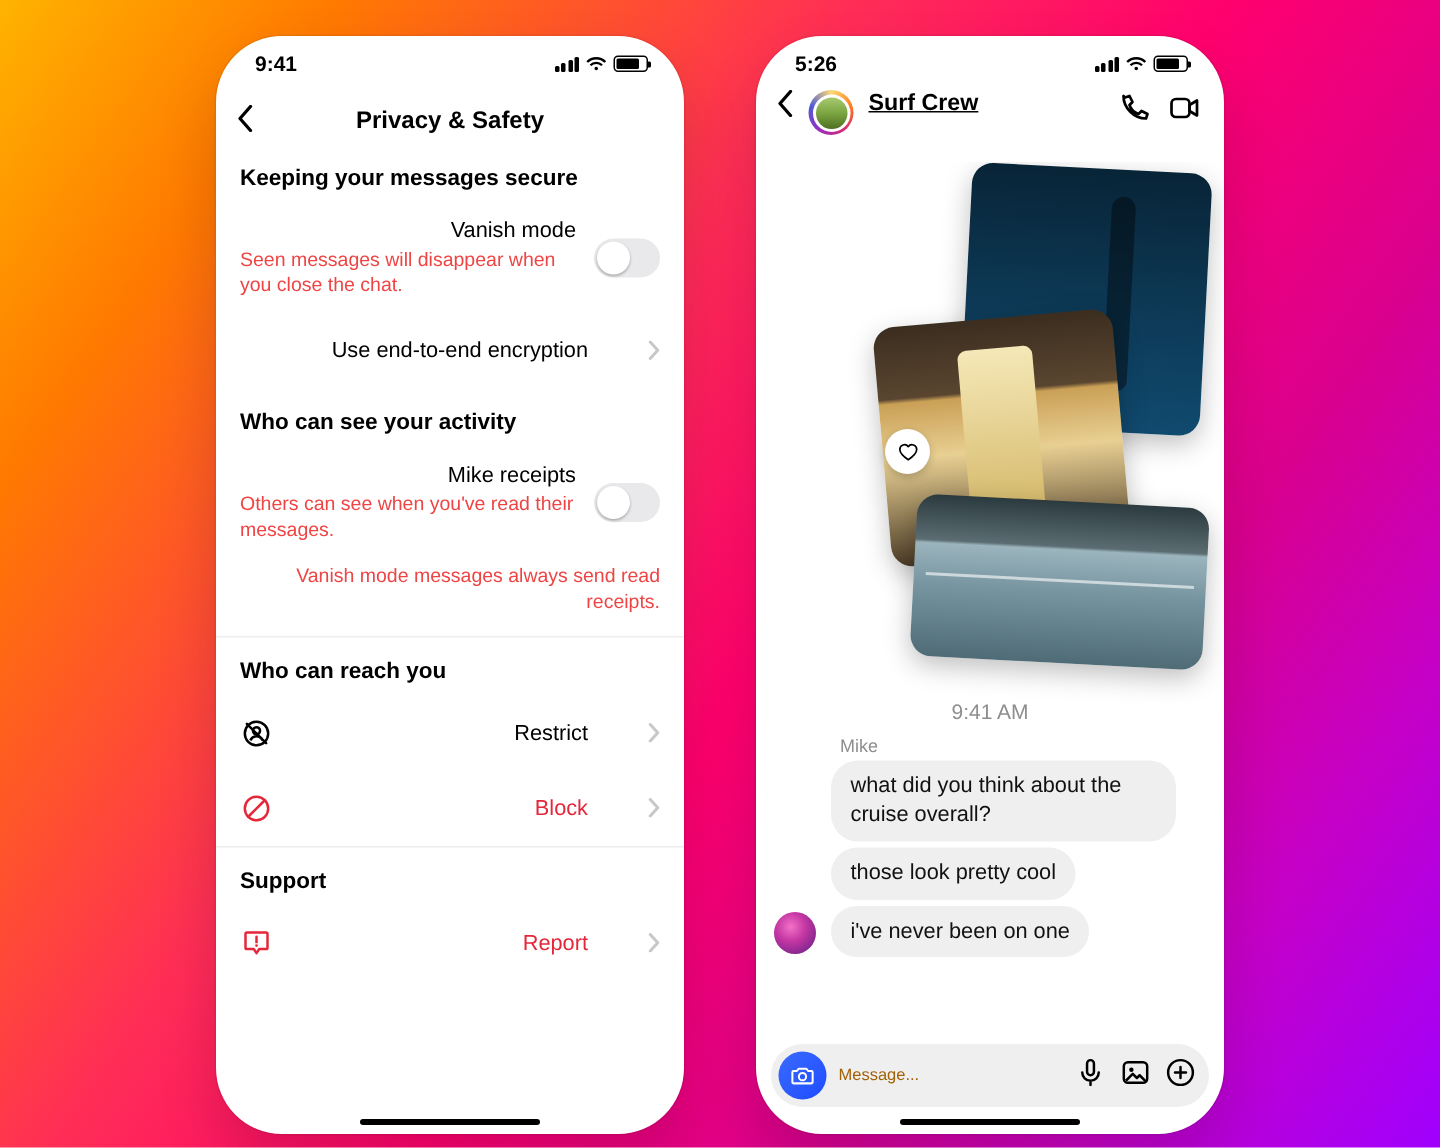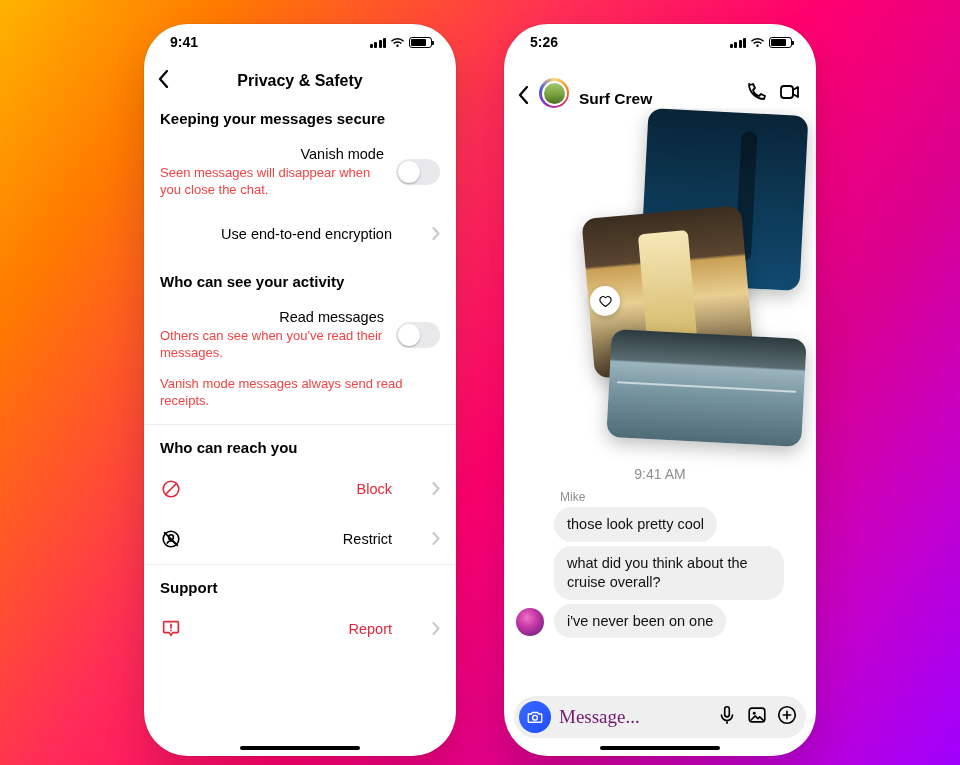--- a/index.html
+++ b/index.html
@@ -81,35 +81,35 @@
     min-height:44px;
     gap:12px;
   }
   .row.tappable { min-height:50px;gap:40px; }
   .row .left-icon { width:22px; height:22px; display:flex; align-items:center; justify-content:center; color:#000; }
   .row .left-icon.red { color:#E4273A; }
   .row .label { flex:1; }
   .row .label .title { color:#000; line-height:1.25;text-align:right;}
   .row .label .desc { color:#ef4444; font-size:13px; line-height:1.3; margin-top:2px;}
   .row.footnote { padding-top:0; padding-bottom:14px;}
-  .row.footnote .desc { margin-top:4px; }
+  .row.footnote .desc { margin-top:4px;text-align:right; }
   .row.red .title { color:#E4273A; }
   .toggle {
     width:44px; height:26px; border-radius:13px; background:#e9e9eb; position:relative; flex:0 0 auto;
   }
   .toggle .knob {
     position:absolute; top:2px; left:2px; width:22px; height:22px; border-radius:50%;
     background:#fff; box-shadow:0 1px 2px rgba(0,0,0,0.3);
   }
   .chevron-r { width:8px; height:13px; flex:0 0 auto; }
   .divider { height:1px; background:#eee; }
 
   
   .chat-nav {
-    height:48px; display:flex; align-items:flex-end; gap:10px; padding:0 14px;
+    height:48px; display:flex; align-items:flex-start; gap:10px; padding:0 14px;text-decoration:underline;
   }
   .avatar-ring {
     width:30px; height:30px; border-radius:50%;
     background: conic-gradient(#feda75,#fa7e1e,#d62976,#962fbf,#4f5bd5,#feda75);
     display:flex; align-items:center; justify-content:center;
   }
   .avatar-ring .inner{ width:25px; height:25px; border-radius:50%; background:#fff; display:flex; align-items:center; justify-content:center;}
   .avatar-ring .inner .img{ width:21px; height:21px; border-radius:50%; background:linear-gradient(180deg,#a7c96e 0%,#7ba541 50%,#4e7022 100%);}
   .chat-title { font-weight:600; font-size:15.5px; flex:1; }
   .chat-nav .ic { width:24px; height:24px; }
@@ -148,21 +148,21 @@
 
   .composer {
     margin:8px 10px 18px; height:42px; border-radius:22px; background:#efefef;
     display:flex; align-items:center; gap:8px; padding:0 8px 0 5px;
   }
   .cam-btn {
     width:32px; height:32px; border-radius:50%;
     background:linear-gradient(135deg,#3a6bff,#1f4bff);
     display:flex; align-items:center; justify-content:center; color:#fff;
   }
-  .composer .ph { flex:1; color:#701a75; font-size:19px;font-family:Liberation Serif, serif; }
+  .composer .ph { flex:1; color:#a16207; font-size:11px; }
   .composer .cic { width:22px; height:22px; color:#000;}
 </style>
 </head>
 <body>
 
 <div class="phone">
 
   <div class="status-bar">
     <span>9:41</span>
     <span class="status-right">
@@ -208,69 +208,69 @@
       </div>
     <svg class="chevron-r" viewBox="0 0 8 13">
         <path d="M1.5 1l5 5.5-5 5.5" fill="none" stroke="#c7c7cc" stroke-width="2" stroke-linecap="round" stroke-linejoin="round"></path>
       </svg>
   </div>
 
   <div class="section-head" style="border-top:none;">Who can see your activity</div>
 
   <div class="row">
     <div class="label">
-      <div class="title">Read messages</div>
+      <div class="title">Mike receipts</div>
       <div class="desc">Others can see when you've read their messages.</div>
     </div>
     <div class="toggle">
         <div class="knob"></div>
       </div>
   </div>
 
   <div class="row footnote">
     <div class="label">
         <div class="desc">Vanish mode messages always send read receipts.</div>
       </div>
   </div>
 
   <div class="divider"></div>
   <div class="section-head" style="border-top:none;">Who can reach you</div>
-
-  <div class="row tappable red">
-    <span class="left-icon red">
-      <svg width="22" height="22" viewBox="0 0 24 24">
-          <circle cx="12" cy="12" r="8.5" fill="none" stroke="#E4273A" stroke-width="1.8"></circle>
-          <path d="M6 18L18 6" stroke="#E4273A" stroke-width="1.8" stroke-linecap="round"></path>
-        </svg>
-    </span>
-    <div class="label">
-        <div class="title">Block</div>
-      </div>
-    <svg class="chevron-r" viewBox="0 0 8 13">
-        <path d="M1.5 1l5 5.5-5 5.5" fill="none" stroke="#c7c7cc" stroke-width="2" stroke-linecap="round" stroke-linejoin="round"></path>
-      </svg>
-  </div>
 
   <div class="row tappable">
     <span class="left-icon">
       <svg width="22" height="22" viewBox="0 0 24 24">
           <circle cx="12" cy="12" r="8.5" fill="none" stroke="#000" stroke-width="1.8"></circle>
           <circle cx="12" cy="10" r="2.6" fill="none" stroke="#000" stroke-width="1.8"></circle>
           <path d="M7.5 17c1-2 2.6-3 4.5-3s3.5 1 4.5 3" fill="none" stroke="#000" stroke-width="1.8"></path>
           <path d="M5 5l14 14" stroke="#000" stroke-width="1.8" stroke-linecap="round"></path>
         </svg>
     </span>
     <div class="label">
         <div class="title">Restrict</div>
       </div>
     <svg class="chevron-r" viewBox="0 0 8 13">
         <path d="M1.5 1l5 5.5-5 5.5" fill="none" stroke="#c7c7cc" stroke-width="2" stroke-linecap="round" stroke-linejoin="round"></path>
       </svg>
   </div>
 
+  <div class="row tappable red">
+    <span class="left-icon red">
+      <svg width="22" height="22" viewBox="0 0 24 24">
+          <circle cx="12" cy="12" r="8.5" fill="none" stroke="#E4273A" stroke-width="1.8"></circle>
+          <path d="M6 18L18 6" stroke="#E4273A" stroke-width="1.8" stroke-linecap="round"></path>
+        </svg>
+    </span>
+    <div class="label">
+        <div class="title">Block</div>
+      </div>
+    <svg class="chevron-r" viewBox="0 0 8 13">
+        <path d="M1.5 1l5 5.5-5 5.5" fill="none" stroke="#c7c7cc" stroke-width="2" stroke-linecap="round" stroke-linejoin="round"></path>
+      </svg>
+  </div>
+
   <div class="divider"></div>
   <div class="section-head" style="border-top:none;">Support</div>
 
   <div class="row tappable red">
     <span class="left-icon red">
       <svg width="22" height="22" viewBox="0 0 24 24">
           <path d="M5 4h14a1 1 0 011 1v10a1 1 0 01-1 1h-5l-2 3-2-3H5a1 1 0 01-1-1V5a1 1 0 011-1z" fill="none" stroke="#E4273A" stroke-width="1.8" stroke-linejoin="round"></path>
           <path d="M12 7v4" stroke="#E4273A" stroke-width="1.8" stroke-linecap="round"></path>
           <circle cx="12" cy="13.5" r="1" fill="#E4273A"></circle>
         </svg>
@@ -342,25 +342,25 @@
       <svg width="15" height="15" viewBox="0 0 24 24">
           <path d="M12 20c-5-3.5-9-7-9-11a5 5 0 019-3 5 5 0 019 3c0 4-4 7.5-9 11z" fill="none" stroke="#000" stroke-width="1.8" stroke-linejoin="round"></path>
         </svg>
     </div>
 
     <div class="timestamp">9:41 AM</div>
 
     <div class="sender">Mike</div>
     <div class="msg-row">
       <div class="av-slot"></div>
-      <div class="bubble">those look pretty cool</div>
+      <div class="bubble">what did you think about the cruise overall?</div>
     </div>
     <div class="msg-row">
       <div class="av-slot"></div>
-      <div class="bubble">what did you think about the cruise overall?</div>
+      <div class="bubble">those look pretty cool</div>
     </div>
     <div class="msg-row">
       <div class="av-slot">
           <div class="av"></div>
         </div>
       <div class="bubble">i've never been on one</div>
     </div>
   </div>
 
   <div class="composer">

